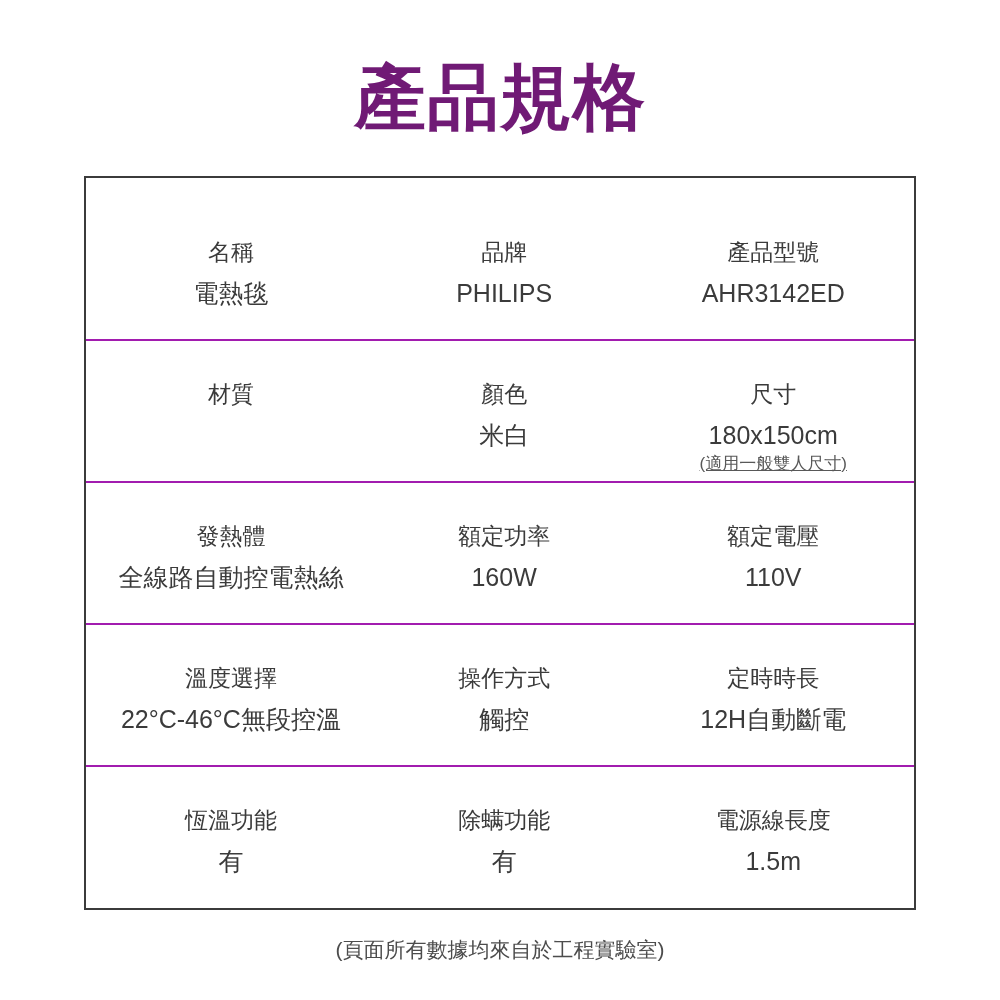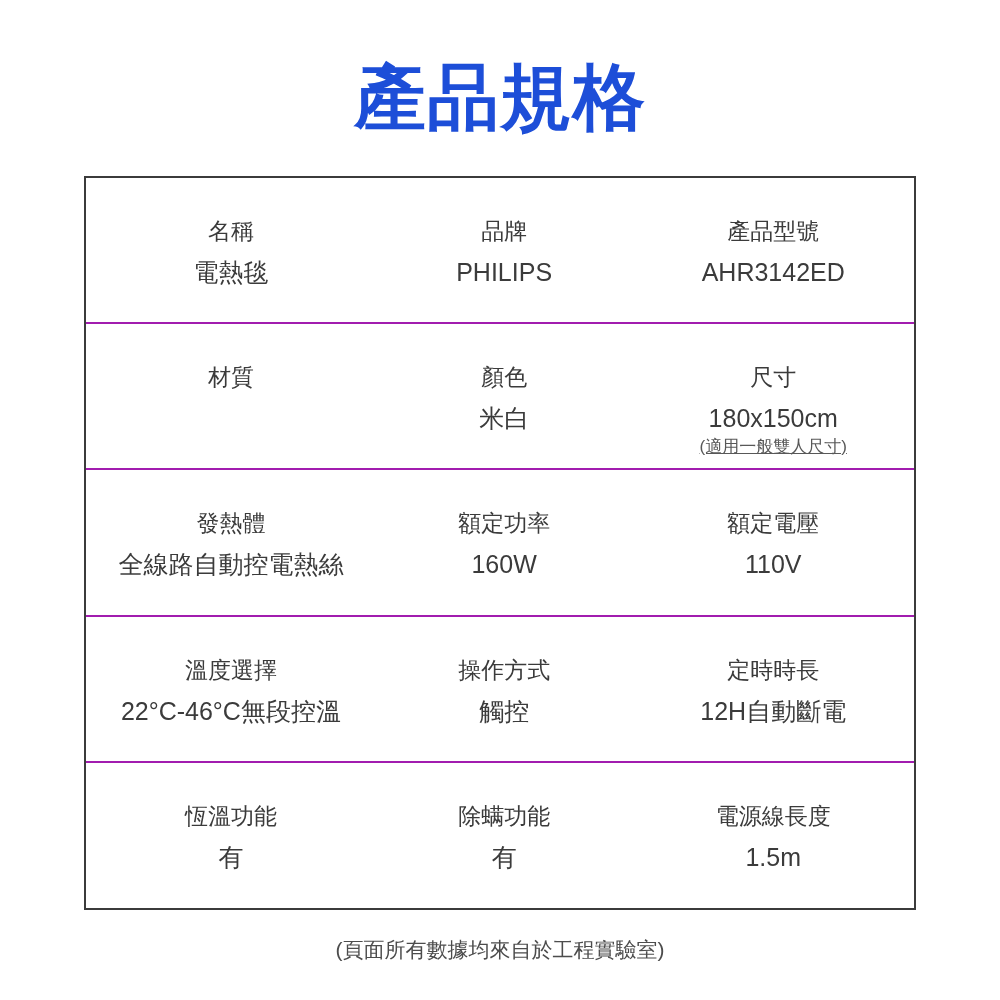--- a/index.html
+++ b/index.html
@@ -15,41 +15,42 @@
     background: #ffffff;
     overflow: hidden;
   }
   .page-title {
     margin: 0;
     padding-top: 60px;
     text-align: center;
     font-size: 72px;
     line-height: 1.05;
     font-weight: 700;
-    color: #1d4ed8;
+    color: #701a75;
     letter-spacing: 1px;
   }
   .spec-table {
     box-sizing: border-box;
     width: 832px;
     height: 734px;
     margin: 40px auto 0;
     border: 2px solid #3b3b3b;
     display: flex;
     flex-direction: column;
     background: #ffffff;
   }
   .spec-row {
     flex: 1 1 0;
     display: grid;
     grid-template-columns: 35% 31% 34%;
     border-top: 2px solid #a21caf;
   }
   .spec-row:first-child {
     border-top: none;
+    margin-top: 21px;
   }
   .spec-cell {
     display: flex;
     flex-direction: column;
     align-items: center;
     padding-top: 42px;
     overflow: hidden;
   }
   .cell-label {
     font-size: 23px;

